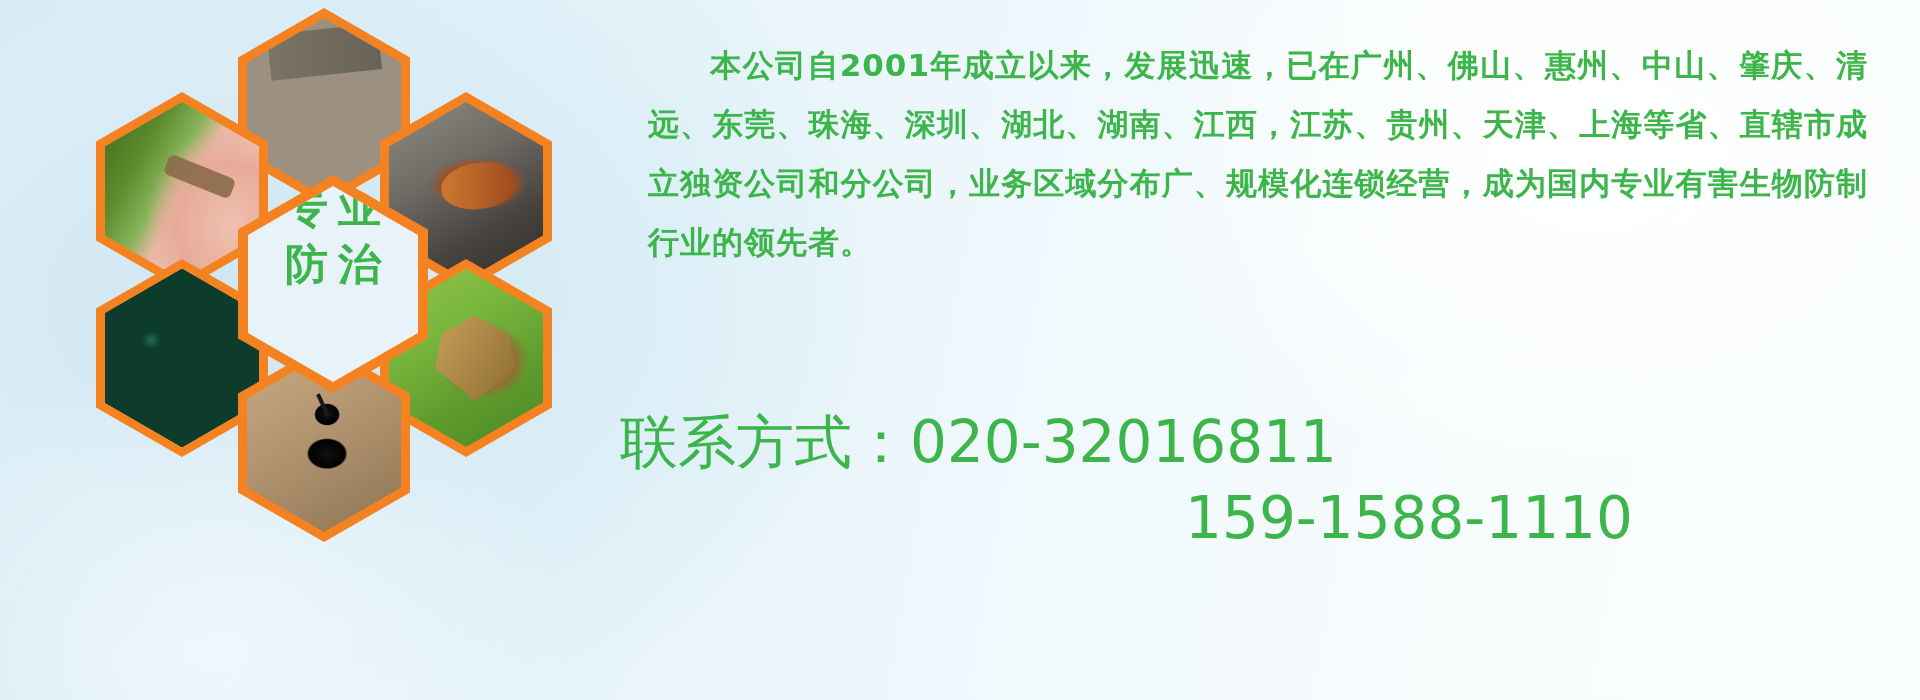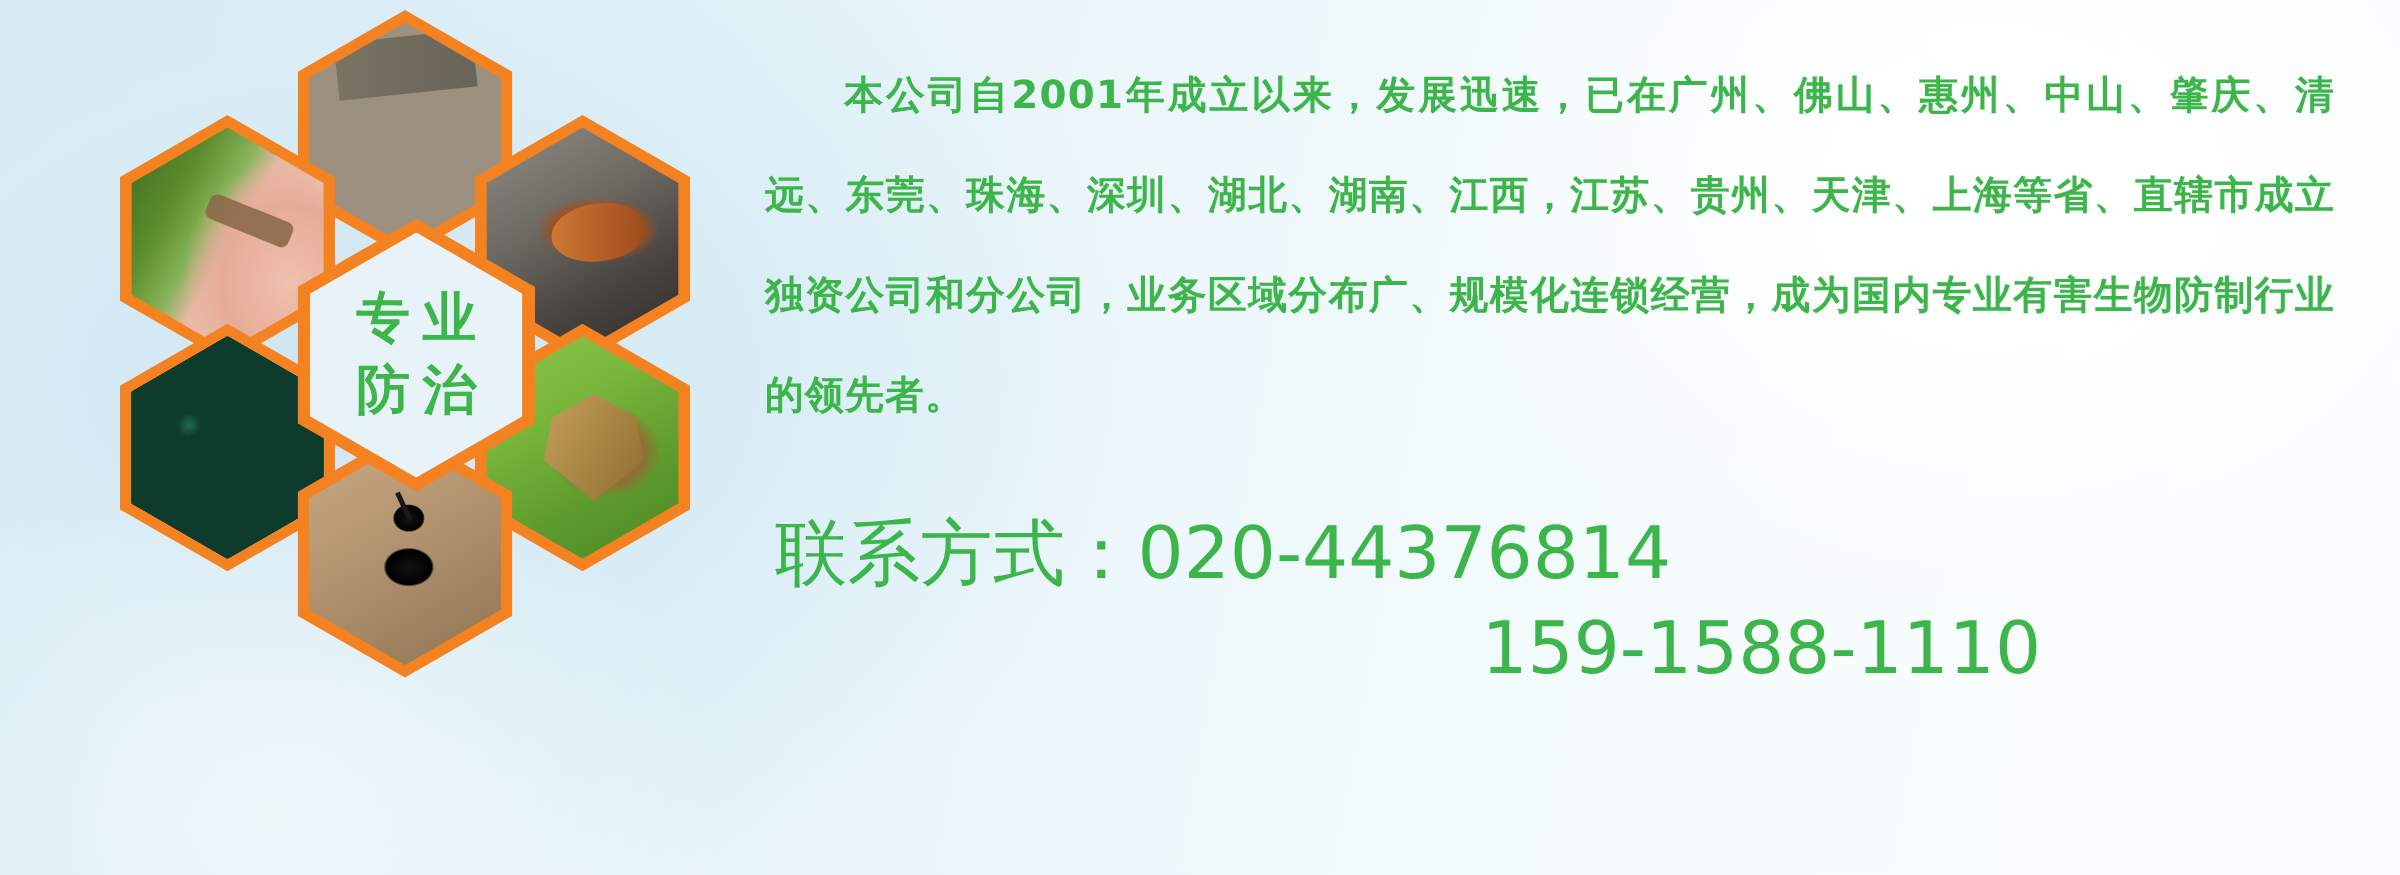--- a/index.html
+++ b/index.html
@@ -48,21 +48,21 @@
   .h-ul     {left:18px;  top:84px;}
   .h-ur     {left:302px; top:84px;}
   .h-center {left:160px; top:167px; width:190px;height:218px;}
   .h-center .inner{left:10px;top:11px;width:170px;height:196px;background:#e7f3f9;}
   .h-ll     {left:18px;  top:251px;}
   .h-lr     {left:302px; top:251px;}
   .h-bottom {left:160px; top:336px;}
 
   .center-label{
     position:absolute;inset:0;display:flex;flex-direction:column;
-    align-items:center;justify-content:center;gap:14px;
+    align-items:center;gap:14px;
     color:#3cb54a;font-weight:700;font-size:43px;line-height:1;
     letter-spacing:10px;text-indent:10px;
     font-family:"DejaVu Sans","Liberation Sans",sans-serif;
   }
   .center-label span{display:block;}
 
   
   .ph-rats{background:
       radial-gradient(ellipse 30px 60px at 42% 58%, #7e8a92 0%, #6d7880 55%, rgba(109,120,128,0) 70%),
       radial-gradient(ellipse 30px 60px at 68% 62%, #8a959c 0%, #737e86 55%, rgba(115,126,134,0) 70%),
@@ -106,23 +106,24 @@
   .ph-stink::after{content:"";position:absolute;left:30%;top:26%;width:52%;height:48%;
       background:linear-gradient(120deg,#c6a05a,#8d6d30);
       clip-path:polygon(50% 0%,92% 22%,100% 62%,50% 100%,0% 62%,8% 22%);}
 
   
   #copy{
     position:absolute;left:612px;top:36px;width:1256px;
     color:#3cb54a;
   }
   #paragraph{
-    font-size:31px;line-height:80px;font-weight:600;
+    font-size:31px;line-height:59px;font-weight:600;
     letter-spacing:1px;text-align:justify;
     font-family:"DejaVu Sans","Liberation Sans",sans-serif;
+    margin-left:36px;
   }
   #paragraph .indent{display:inline-block;width:62px;}
 
   #contact{position:absolute;left:620px;top:404px;width:1290px;color:#3cb54a;}
   .contact-line{
     font-size:58px;line-height:76px;font-weight:500;white-space:nowrap;
     font-family:"DejaVu Sans","Liberation Sans",sans-serif;
   }
   .contact-line.second{text-align:center;padding-left:288px;}
 </style>
@@ -183,17 +184,17 @@
 
   </div>
 
   <div id="copy">
     <div id="paragraph">
       <span class="indent"></span><span>本公司自2001年成立以来，发展迅速，已在广州、佛山、惠州、中山、肇庆、清远、东莞、珠海、深圳、湖北、湖南、江西，江苏、贵州、天津、上海等省、直辖市成立独资公司和分公司，业务区域分布广、规模化连锁经营，成为国内专业有害生物防制行业的领先者。</span>
     </div>
   </div>
 
   <div id="contact">
-    <div class="contact-line">联系方式：020-44376814</div>
+    <div class="contact-line">联系方式：020-32016811</div>
     <div class="contact-line second">159-1588-1110</div>
   </div>
 
 </div>
 
 </body></html>

